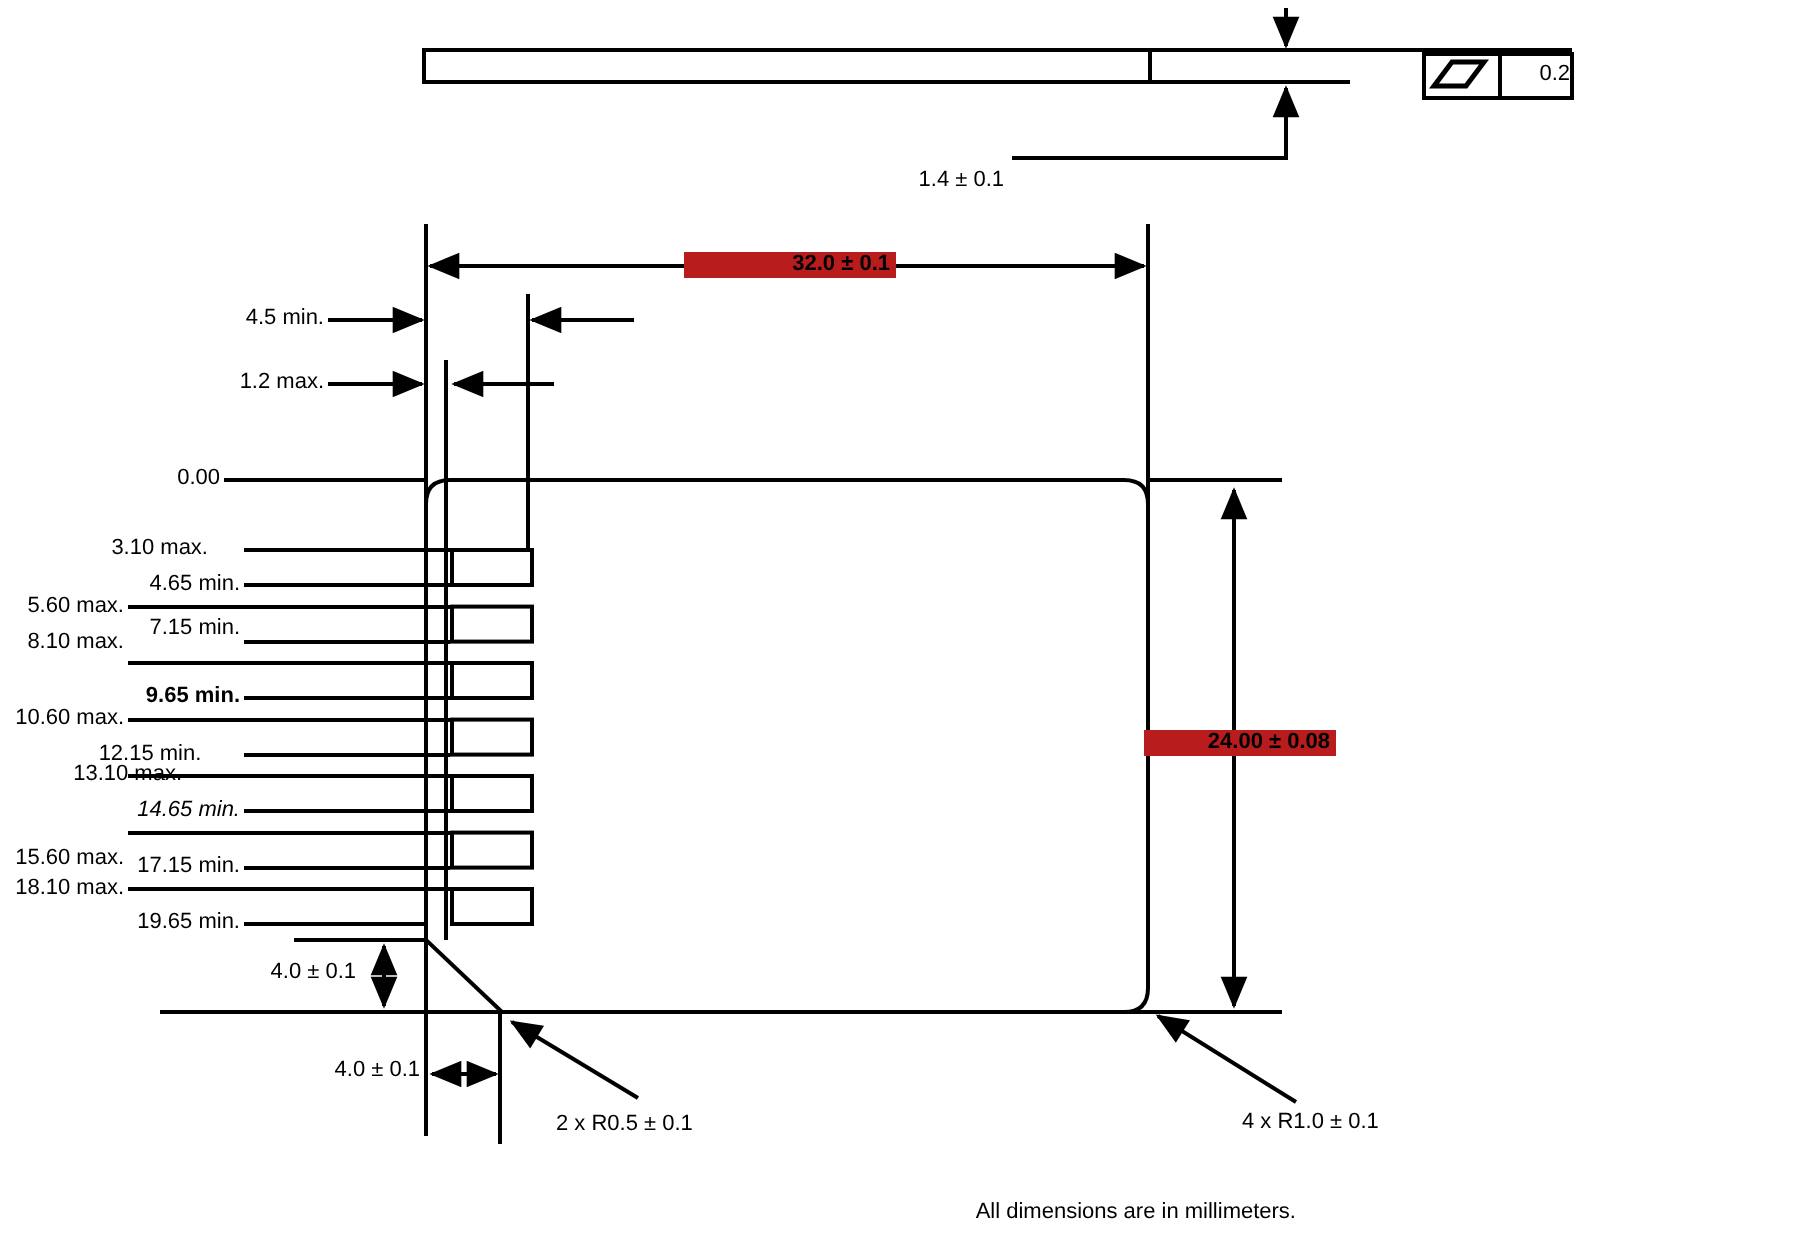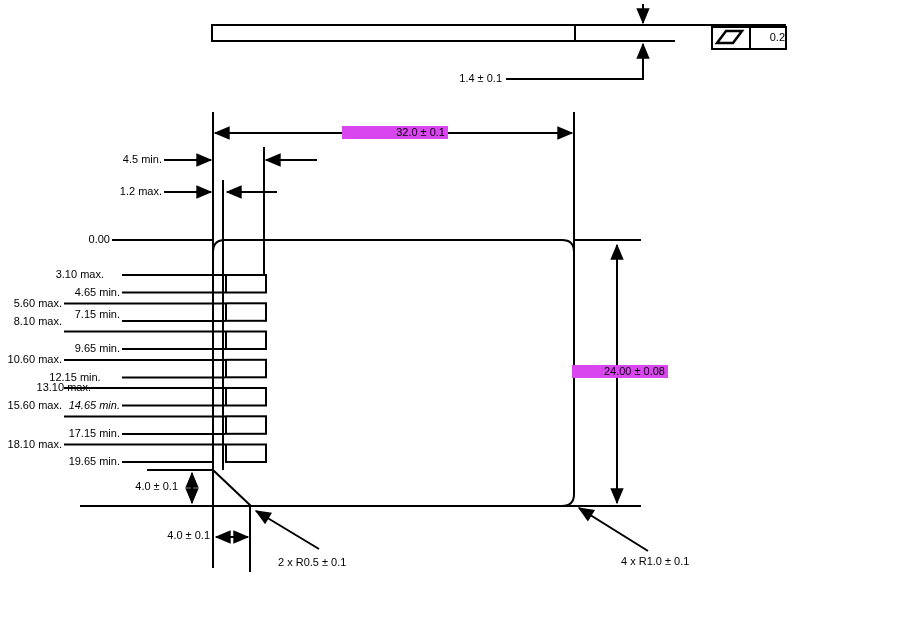--- a/index.html
+++ b/index.html
@@ -3,21 +3,21 @@
 <meta charset="utf-8">
 <style>
   html,body{margin:0;padding:0;background:#fff;}
   .stage{position:relative;width:904px;height:620px;background:#ffffff;overflow:hidden;
          font-family:"Liberation Sans",sans-serif;}
   #drawing-svg{position:absolute;left:0;top:0;z-index:1;}
   .overlay{position:absolute;left:0;top:0;width:904px;height:620px;z-index:2;pointer-events:none;}
   .lbl{position:absolute;font:11px/13px "Liberation Sans",sans-serif;color:#000;white-space:nowrap;}
   .right{text-align:right;}
   .center{text-align:right;}
-  .wbg{background:#d946ef;padding:0 3px;}
+  .wbg{background:#b91c1c;padding:0 3px;font-weight:bold;}
   .ln{stroke:#000;stroke-width:2;fill:none;}
   .pad{fill:#fff;stroke:#000;stroke-width:2;}
 </style>
 </head>
 <body>
 
 <div class="stage">
 
   <svg id="drawing-svg" width="904" height="620">
     <defs>
@@ -90,44 +90,45 @@
       <rect x="226" width="40" y="275.0" height="17.5" class="pad"></rect>
       <rect x="226" width="40" y="303.3" height="17.5" class="pad"></rect>
       <rect x="226" width="40" y="331.5" height="17.5" class="pad"></rect>
       <rect x="226" width="40" y="359.8" height="17.5" class="pad"></rect>
       <rect x="226" width="40" y="388.0" height="17.5" class="pad"></rect>
       <rect x="226" width="40" y="416.3" height="17.5" class="pad"></rect>
       <rect x="226" width="40" y="444.5" height="17.5" class="pad"></rect>
     </svg>
 
   <div class="overlay" id="overlay">
-    <div class="lbl right" style="left:438px;top:72px;width:64px;">1.4 ± 0.1</div>
+    <div class="lbl right" style="left:438px;top:84px;width:64px;">1.4 ± 0.1</div>
     <div class="lbl center" style="left:751px;top:31px;width:34px;">0.2</div>
 
     <div class="lbl center wbg" style="left:342px;top:126px;width:100px;">32.0 ± 0.1</div>
     <div class="lbl center wbg" style="left:572px;top:365px;width:90px;">24.00 ± 0.08</div>
 
     <div class="lbl right" style="left:98px;top:153px;width:64px;">4.5 min.</div>
     <div class="lbl right" style="left:98px;top:185px;width:64px;">1.2 max.</div>
     <div class="lbl right" style="left:50px;top:233px;width:60px;">0.00</div>
 
     <div class="lbl right" style="left:114px;top:480px;width:64px;">4.0 ± 0.1</div>
     <div class="lbl right" style="left:146px;top:529px;width:64px;">4.0 ± 0.1</div>
 
     <div class="lbl" style="left:278px;top:556px;">2 x R0.5 ± 0.1</div>
     <div class="lbl" style="left:621px;top:555px;">4 x R1.0 ± 0.1</div>
 
+    <div class="lbl center" style="left:288px;top:600px;width:360px;">All dimensions are in millimeters.</div>
   <div class="lbl right" style="left: 14px; width: 90px; top: 268px;">3.10 max.</div>
       <div class="lbl right" style="left: 30px; width: 90px; top: 285.5px;">4.65 min.</div>
       <div class="lbl right" style="left: 0px; width: 62px; top: 296.5px;">5.60 max.</div>
       <div class="lbl right" style="left: 30px; width: 90px; top: 308px;">7.15 min.</div>
       <div class="lbl right" style="left: 0px; width: 62px; top: 315px;">8.10 max.</div>
-      <div class="lbl right" style="left: 30px; width: 90px; top: 342px;">9.65 min.</div>
+      <div class="lbl right" style="left: 30px; width: 90px; top: 342px; font-weight: bold;">9.65 min.</div>
       <div class="lbl right" style="left: 0px; width: 62px; top: 353px;">10.60 max.</div>
       <div class="lbl right" style="left: 30px; width: 90px; top: 370.5px; text-align: center;">12.15 min.</div>
       <div class="lbl right" style="left: 0px; width: 62px; top: 381px; margin-left: 29px;">13.10 max.</div>
       <div class="lbl right" style="left: 30px; width: 90px; top: 398.5px; font-style: italic;">14.65 min.</div>
-      <div class="lbl right" style="left: 0px; width: 62px; top: 399px;">15.60 max.</div>
+      <div class="lbl right" style="left: 0px; width: 62px; top: 423px;">15.60 max.</div>
       <div class="lbl right" style="left: 30px; width: 90px; top: 427px;">17.15 min.</div>
       <div class="lbl right" style="left: 0px; width: 62px; top: 437.5px;">18.10 max.</div>
       <div class="lbl right" style="left: 30px; width: 90px; top: 455px;">19.65 min.</div>
     </div>
 </div>
 
 </body></html>

